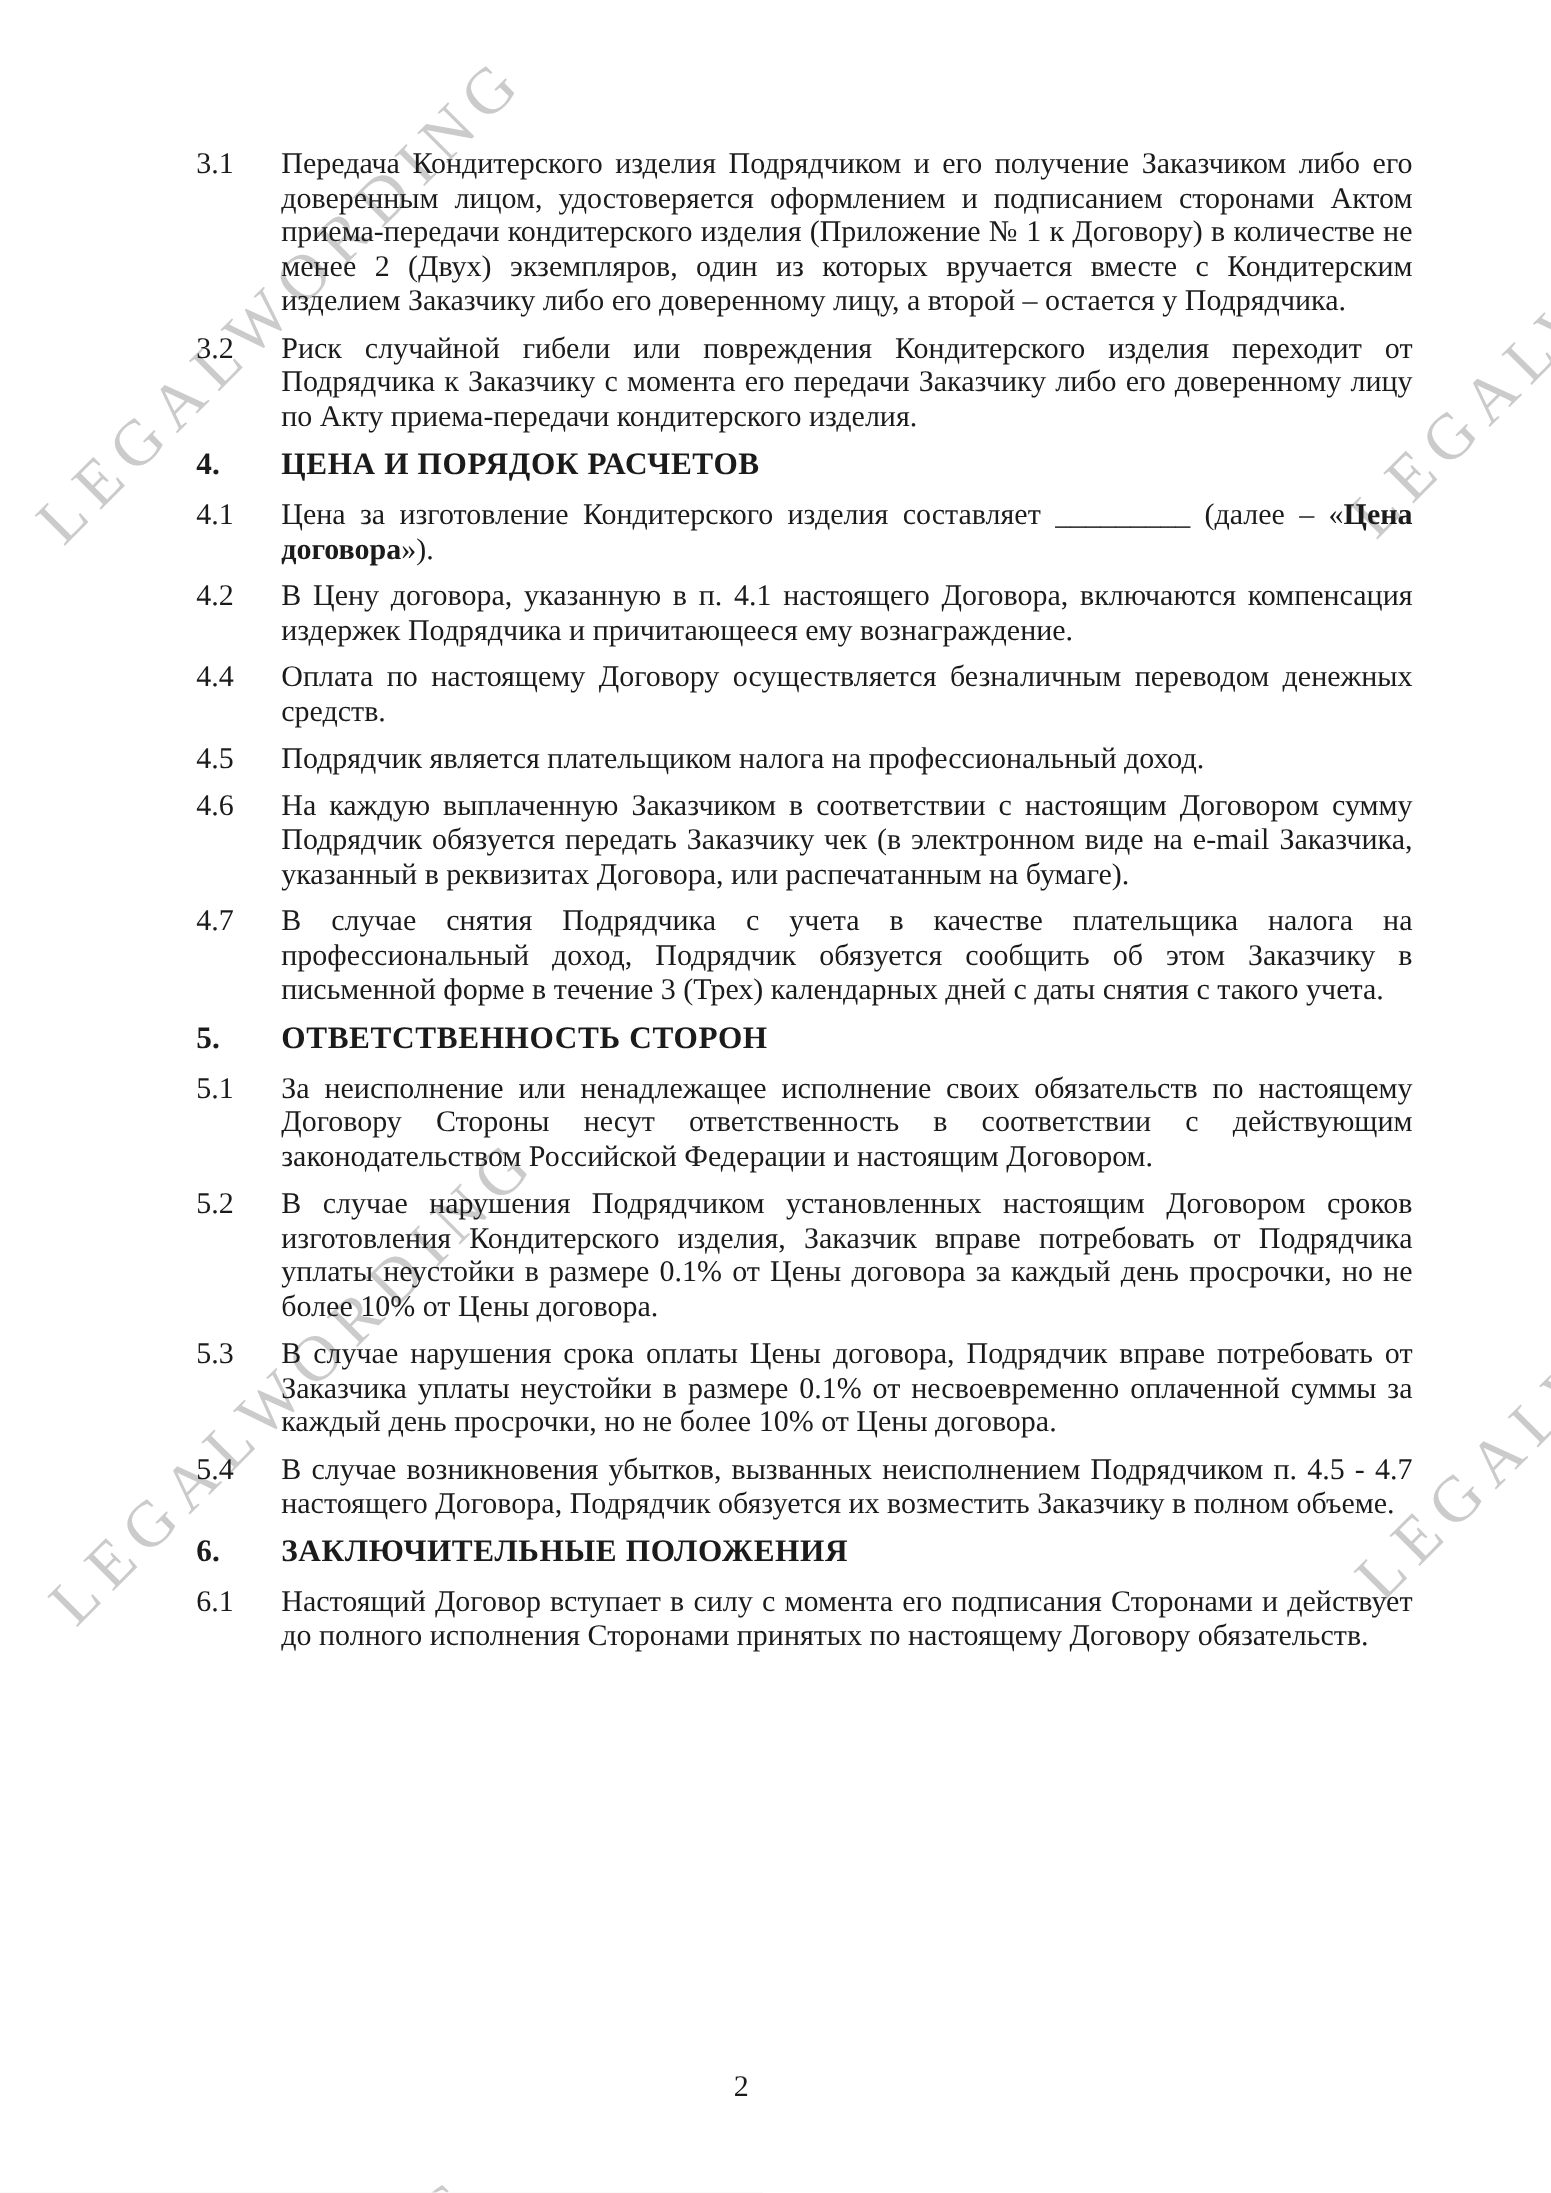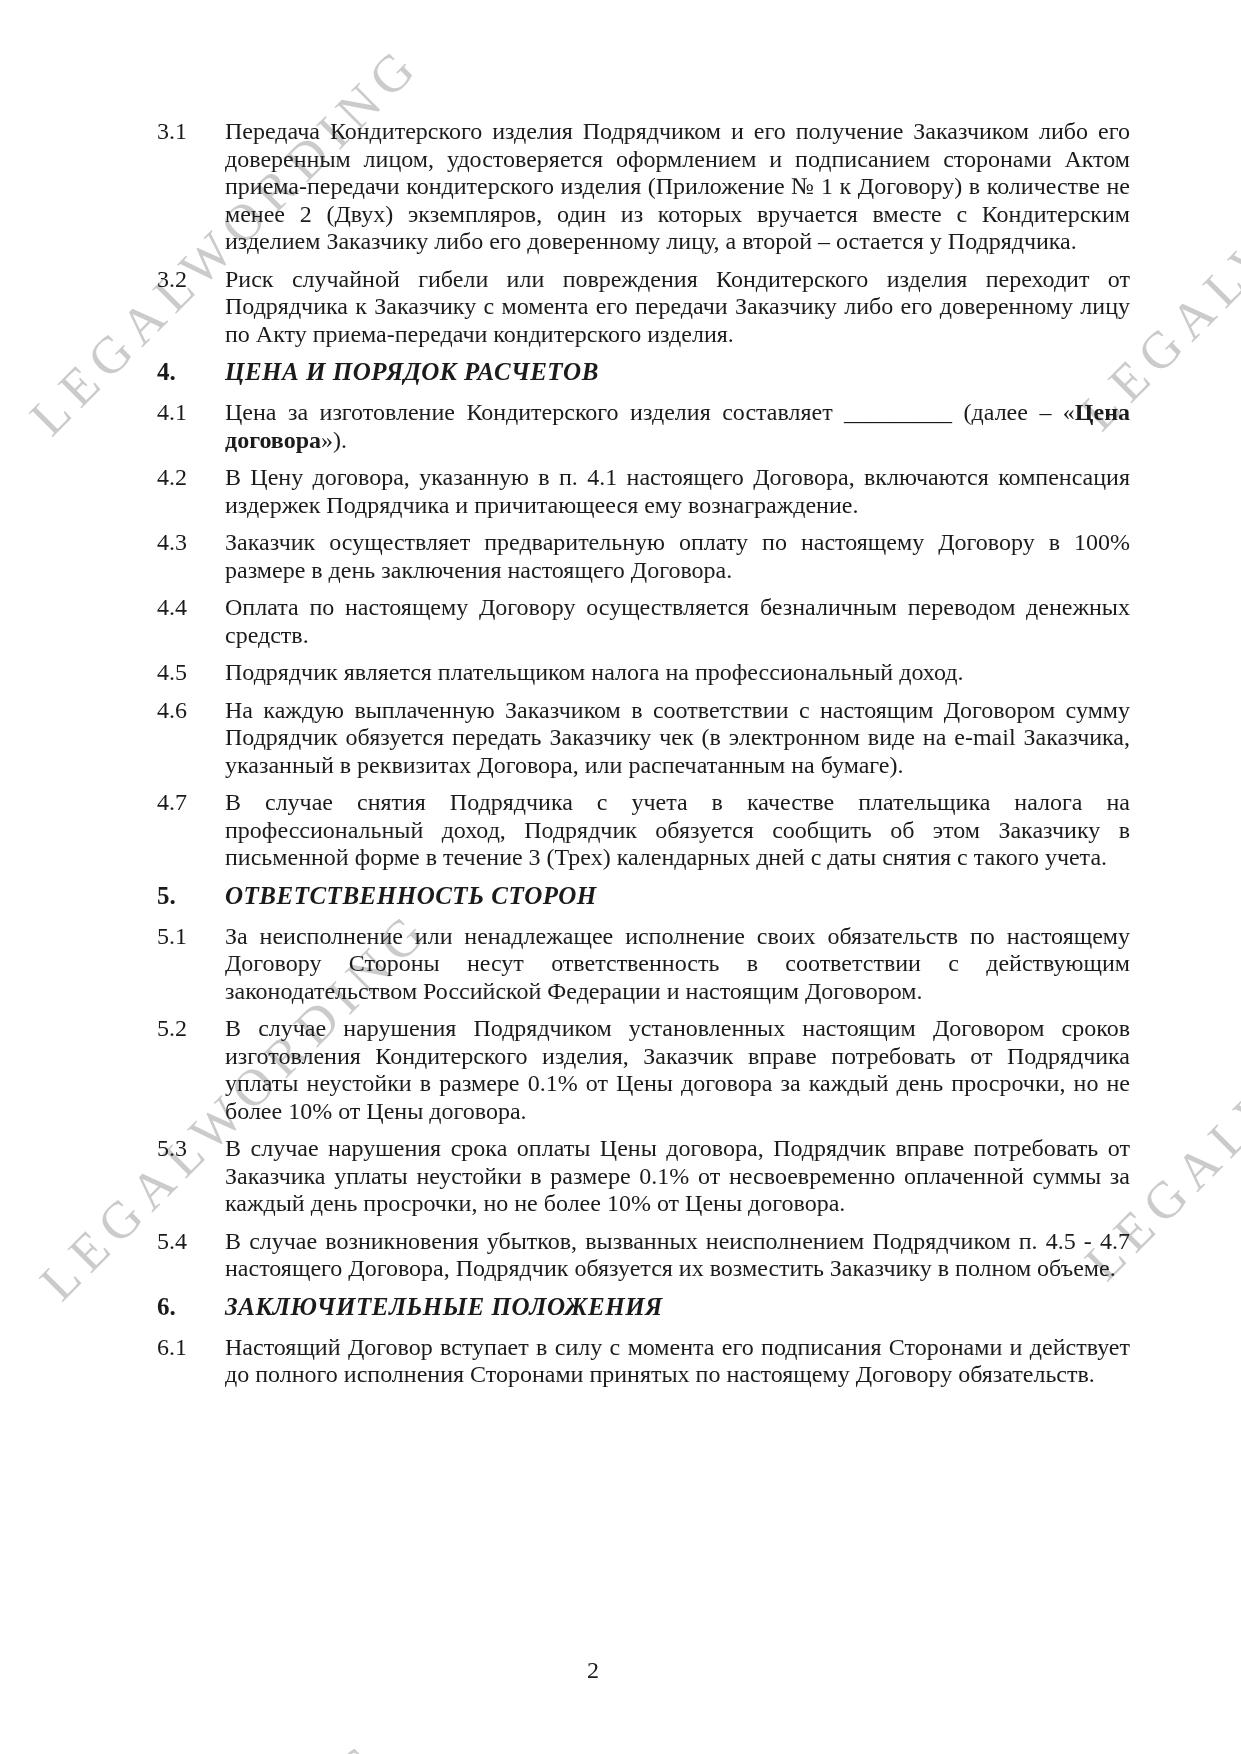--- a/index.html
+++ b/index.html
@@ -50,21 +50,21 @@
     line-height: 27.5px;
     margin-bottom: 10px;
   }
   .heading {
     font-size: 25px;
     line-height: 28px;
     font-weight: bold;
     margin-top: 10px;
     margin-bottom: 13px;
   }
-  .heading .text { text-align: left; letter-spacing: 0.5px; font-style: italic; }
+  .heading .text { text-align: left; letter-spacing: 0.5px; }
 
   .bold { font-weight: bold; }
   .blank { white-space: nowrap; font-style: italic; }
 
   .page-num {
     position: absolute;
     z-index: 1;
     top: 1656px;
     left: 480px;
     width: 226px;
@@ -97,24 +97,20 @@
         <span class="num">4.</span>
         <span class="text">ЦЕНА И ПОРЯДОК РАСЧЕТОВ</span>
       </div>
       <div class="block clause">
         <span class="num">4.1</span>
         <span class="text"><span>Цена за изготовление Кондитерского изделия составляет</span> <span class="blank">_________</span> <span>(далее – «</span><span class="bold">Цена договора</span><span>»).</span></span>
       </div>
       <div class="block clause">
         <span class="num">4.2</span>
         <span class="text">В Цену договора, указанную в п. 4.1 настоящего Договора, включаются компенсация издержек Подрядчика и причитающееся ему вознаграждение.</span>
-      </div>
-      <div class="block clause">
-        <span class="num">4.3</span>
-        <span class="text">Заказчик осуществляет предварительную оплату по настоящему Договору в 100% размере в день заключения настоящего Договора.</span>
       </div>
       <div class="block clause">
         <span class="num">4.4</span>
         <span class="text">Оплата по настоящему Договору осуществляется безналичным переводом денежных средств.</span>
       </div>
       <div class="block clause">
         <span class="num">4.5</span>
         <span class="text">Подрядчик является плательщиком налога на профессиональный доход.</span>
       </div>
       <div class="block clause">

